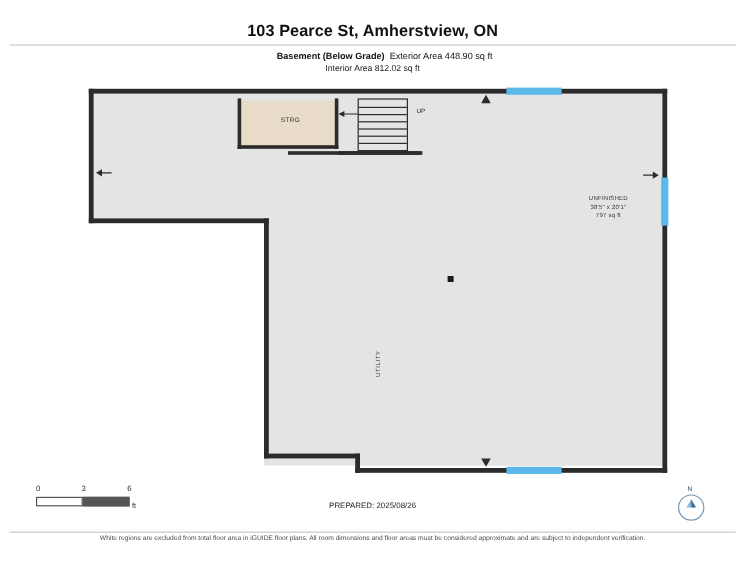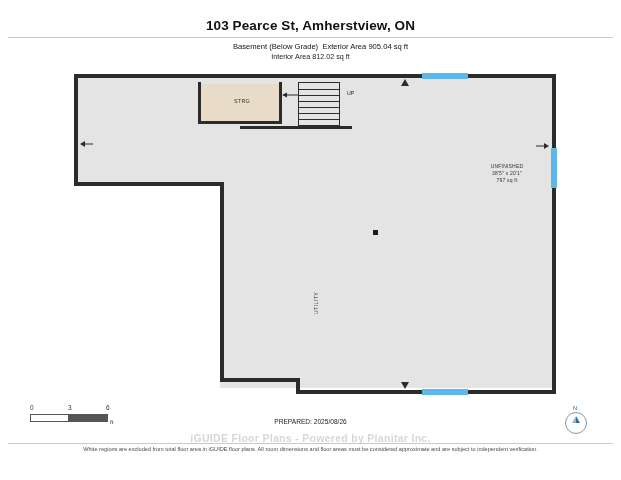--- a/index.html
+++ b/index.html
@@ -45,21 +45,21 @@
     left: 0;
     width: 621px;
     text-align: center;
     line-height: 1.45;
   }
   .sub-line1 {
     font-size: 7.6px;
     color: #111;
   }
   .sub-line1 b {
-    font-weight: normal;
+    font-weight: bold;
     padding-left: 20px;
   }
   .sub-line2 {
     font-size: 7.2px;
     color: #222;
     text-align: center;
   }
   
   .plan {
     position: absolute;
@@ -256,21 +256,21 @@
 </head>
 <body>
 
 <div class="page">
 
   <div class="title">103 Pearce St, Amherstview, ON</div>
   <div class="rule-top"></div>
 
   <div class="sub-block">
     <div class="sub-line1">
-      <b>Basement (Below Grade)</b>&nbsp;&nbsp;<span>Exterior Area 905.04 sq ft</span>
+      <b>Basement (Below Grade)</b>&nbsp;&nbsp;<span>Exterior Area 448.90 sq ft</span>
     </div>
     <div class="sub-line2">Interior Area 812.02 sq ft</div>
   </div>
 
   <div class="plan">
 
     <div class="room-fill" style="left:6px; top:6px; width:478px; height:110px;"></div>
     <div class="room-fill" style="left:150px; top:110px; width:334px; height:208px;"></div>
     <div class="room-fill" style="left:224px; top:300px; width:260px; height:18px;"></div>
     <div class="strg-fill" style="left:130px; top:14px; width:80px; height:38px;"></div>
@@ -353,18 +353,17 @@
 
   <div class="prepared">PREPARED: 2025/08/26</div>
 
   <div class="compass">
     <div class="ring"></div>
     <div class="n-label">N</div>
     <div class="needle-l"></div>
     <div class="needle-r"></div>
   </div>
 
-  <div class="watermark">iGUIDE Floor Plans - Powered by Planitar Inc.</div>
 
   <div class="rule-bottom"></div>
   <div class="disclaimer">White regions are excluded from total floor area in iGUIDE floor plans. All room dimensions and floor areas must be considered approximate and are subject to independent verification.</div>
 
 </div>
 
 </body></html>

